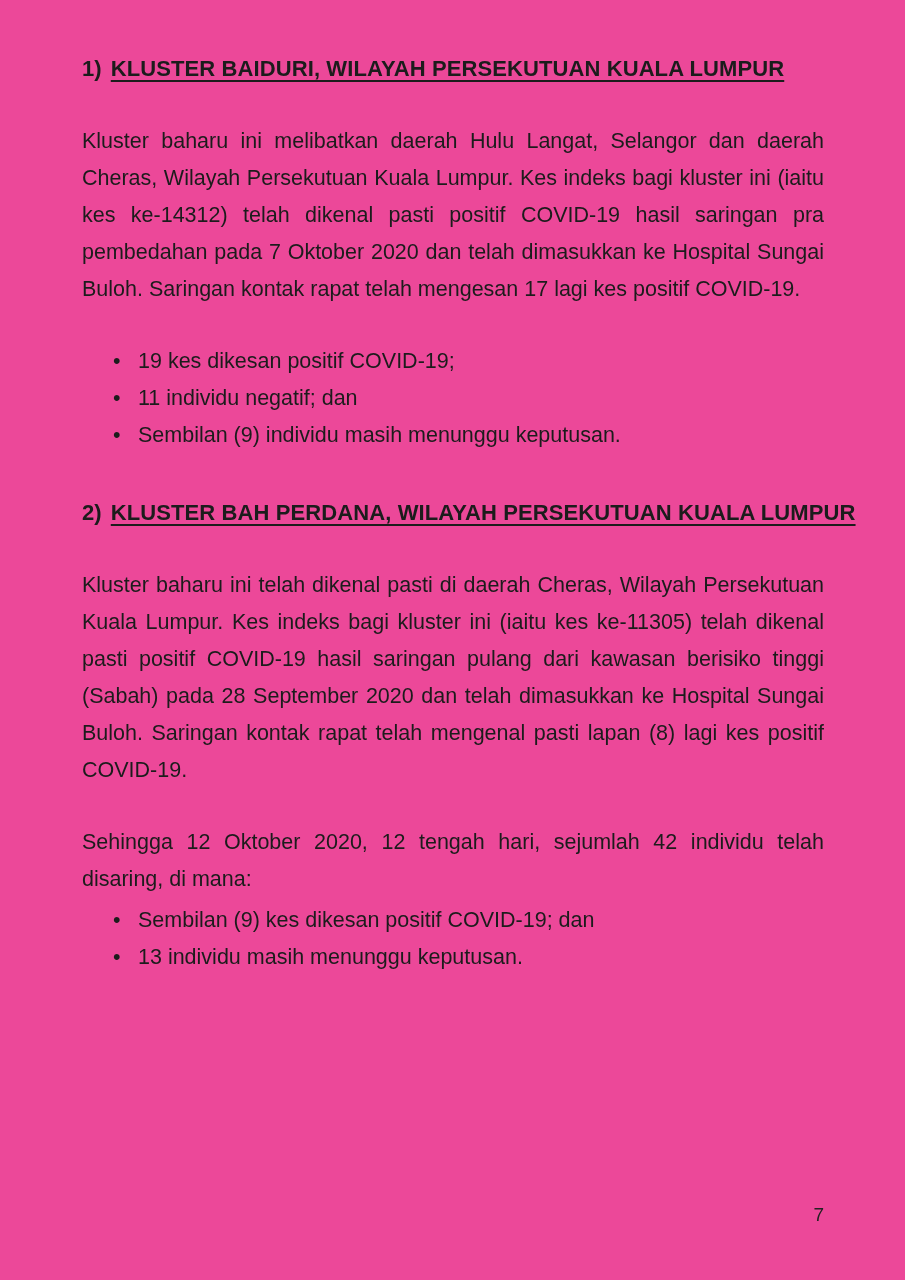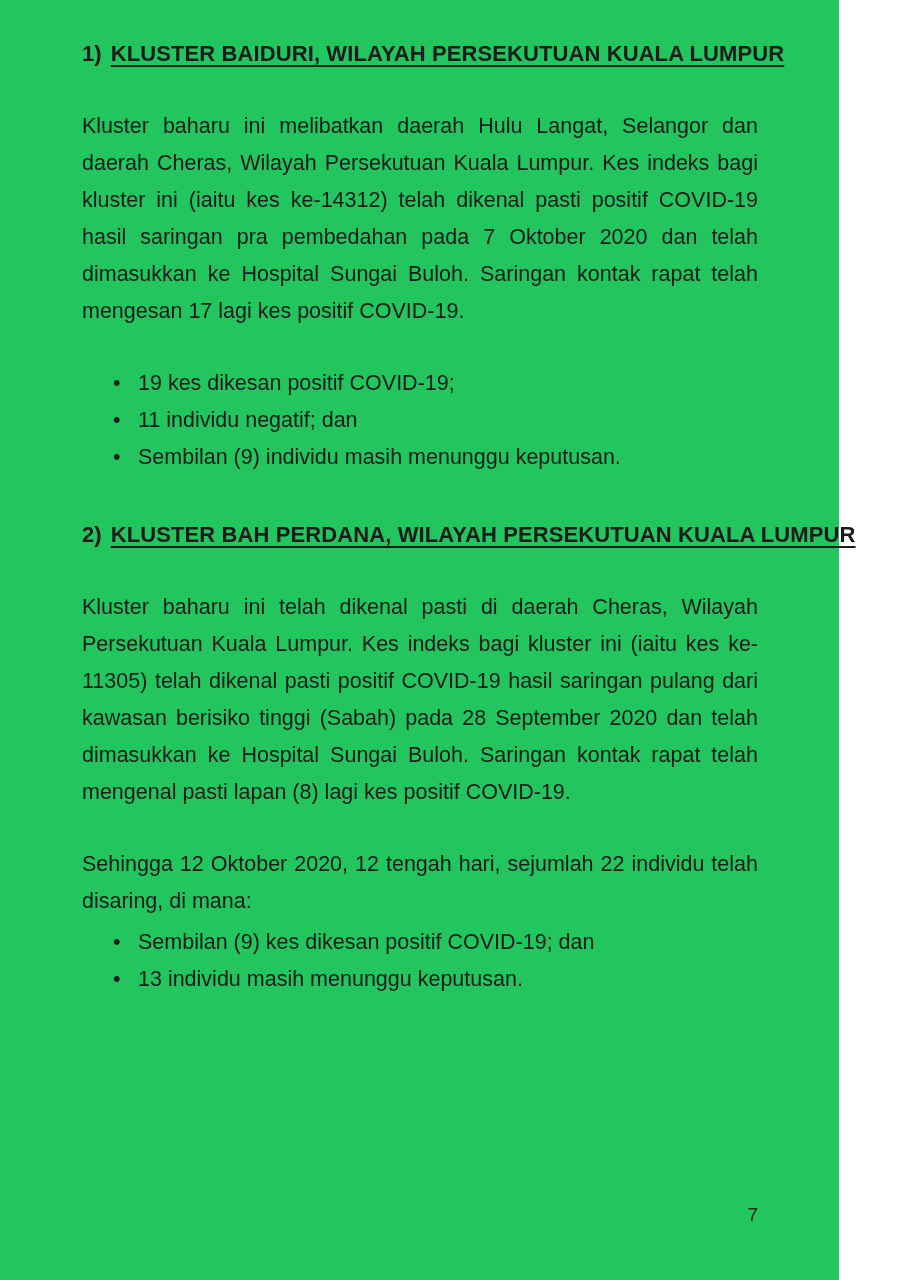--- a/index.html
+++ b/index.html
@@ -12,24 +12,24 @@
   }
 
   body {
     position: relative;
     font-family: "Liberation Sans", "DejaVu Sans", sans-serif;
     color: #1c1c1c;
   }
 
   .page {
     position: relative;
-    width: 839px;
+    width: 905px;
     height: 1280px;
-    padding: 35px 81px 0 82px;
-    background: #22c55e;
+    padding: 50px 81px 0 82px;
+    background: #ec4899;
   }
 
   h2.heading {
     font-size: 22px;
     font-weight: bold;
     line-height: 37px;
     margin: 40px 0 36px 0;
     white-space: nowrap;
     letter-spacing: 0.1px;
   }
@@ -113,21 +113,21 @@
     </ul>
   </div>
 
   <div class="section">
     <h2 class="heading">
       <span class="num">2)</span><span class="title">KLUSTER BAH PERDANA, WILAYAH PERSEKUTUAN KUALA LUMPUR</span>
     </h2>
 
     <p class="para">Kluster baharu ini telah dikenal pasti di daerah Cheras, Wilayah Persekutuan Kuala Lumpur. Kes indeks bagi kluster ini (iaitu kes ke-11305) telah dikenal pasti positif COVID-19 hasil saringan pulang dari kawasan berisiko tinggi (Sabah) pada 28 September 2020 dan telah dimasukkan ke Hospital Sungai Buloh. Saringan kontak rapat telah mengenal pasti lapan (8) lagi kes positif COVID-19.</p>
 
-    <p class="para lead-in">Sehingga 12 Oktober 2020, 12 tengah hari, sejumlah 22 individu telah disaring, di mana:</p>
+    <p class="para lead-in">Sehingga 12 Oktober 2020, 12 tengah hari, sejumlah 42 individu telah disaring, di mana:</p>
 
     <ul class="bullets">
       <li class="bullet-item">
         <span class="marker">•</span>
         <span class="btext">Sembilan (9) kes dikesan positif COVID-19; dan</span>
       </li>
       <li class="bullet-item">
         <span class="marker">•</span>
         <span class="btext">13 individu masih menunggu keputusan.</span>
       </li>

